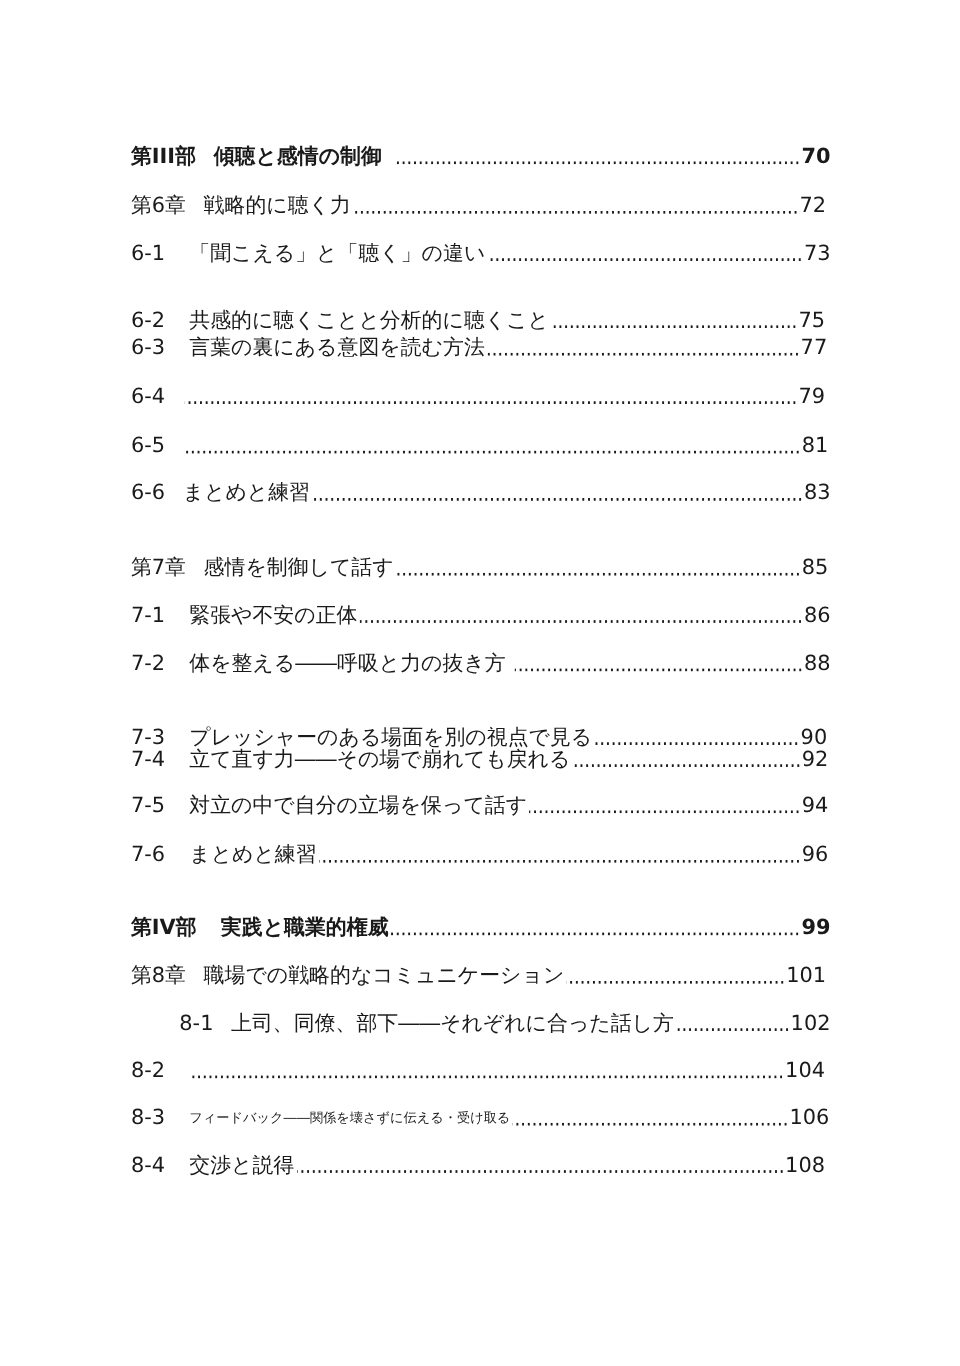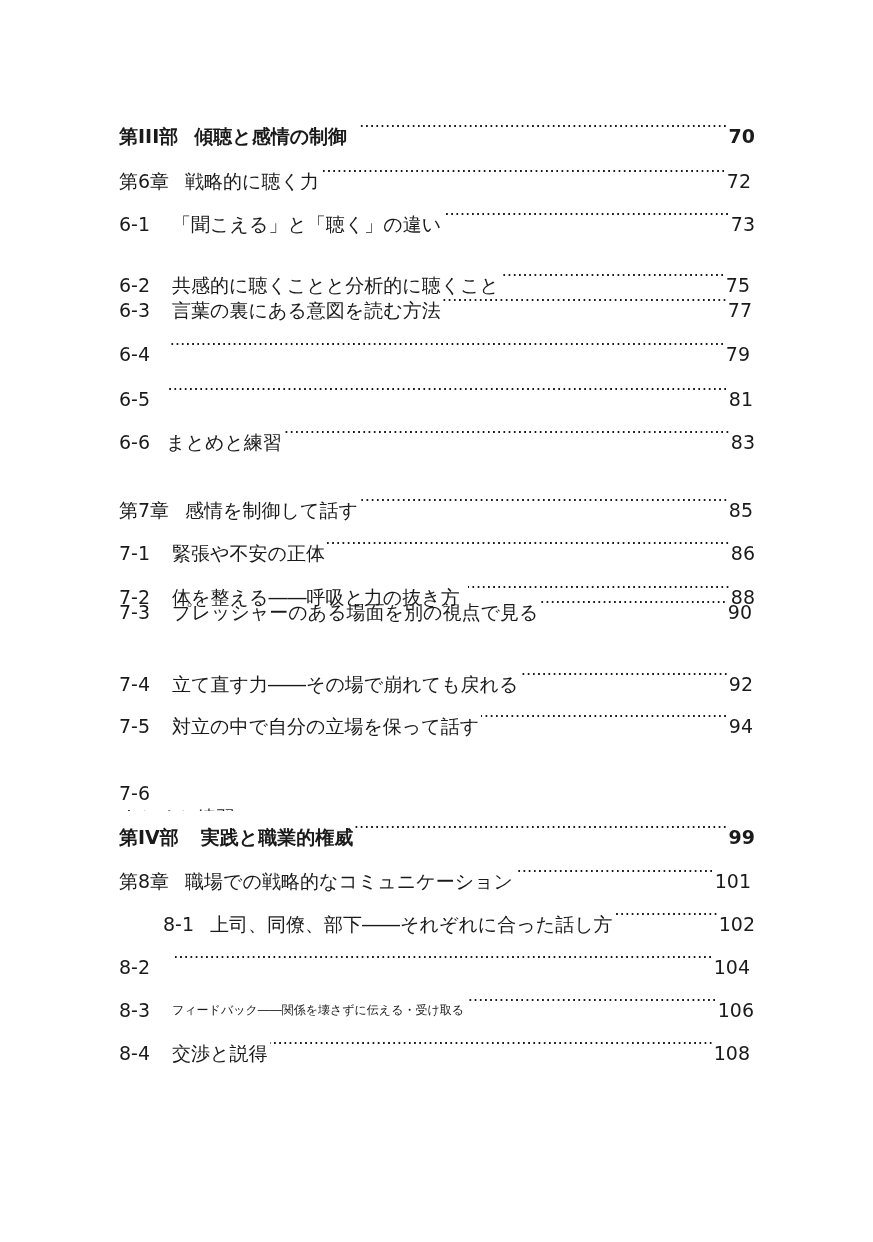--- a/index.html
+++ b/index.html
@@ -19,20 +19,21 @@
       position: absolute;
       left: 119px;
       top: 0;
       width: 636px;
     }
     .row {
       position: absolute;
       left: 0;
       height: 30px;
       display: flex;
+      align-items: flex-end;
       font-size: 19px;
       line-height: 24px;
       white-space: nowrap;
       overflow: hidden;
     }
     .row.bold {
       font-weight: bold;
     }
     .row .num {
       flex: 0 0 auto;
@@ -133,42 +134,42 @@
     <span class="page">86</span>
   </div>
 
   <div class="row section" style="top:585px;width:636px;">
     <span class="num">7-2</span>
     <span class="title">体を整える――呼吸と力の抜き方</span>
     <span class="leader" style="margin-left:8px;"></span>
     <span class="page">88</span>
   </div>
 
-  <div class="row section" style="top:600px;width:633px;">
+  <div class="row section" style="top:652px;width:633px;">
     <span class="num">7-3</span>
     <span class="title">プレッシャーのある場面を別の視点で見る</span>
     <span class="leader"></span>
     <span class="page">90</span>
   </div>
 
   <div class="row section" style="top:672px;width:634px;">
     <span class="num">7-4</span>
     <span class="title">立て直す力――その場で崩れても戻れる</span>
     <span class="leader"></span>
     <span class="page">92</span>
   </div>
 
   <div class="row section" style="top:714px;width:634px;">
     <span class="num">7-5</span>
     <span class="title">対立の中で自分の立場を保って話す</span>
     <span class="leader"></span>
     <span class="page">94</span>
   </div>
 
-  <div class="row section" style="top:781px;width:634px;flex-direction:column;">
+  <div class="row section" style="top:759px;width:634px;">
     <span class="num">7-6</span>
     <span class="title">まとめと練習</span>
     <span class="leader"></span>
     <span class="page">96</span>
   </div>
 
   <div class="row part bold" style="top:825px;width:636px;">
     <span class="num" style="margin-right:22px;">第IV部</span>
     <span class="title">実践と職業的権威</span>
     <span class="leader"></span>

